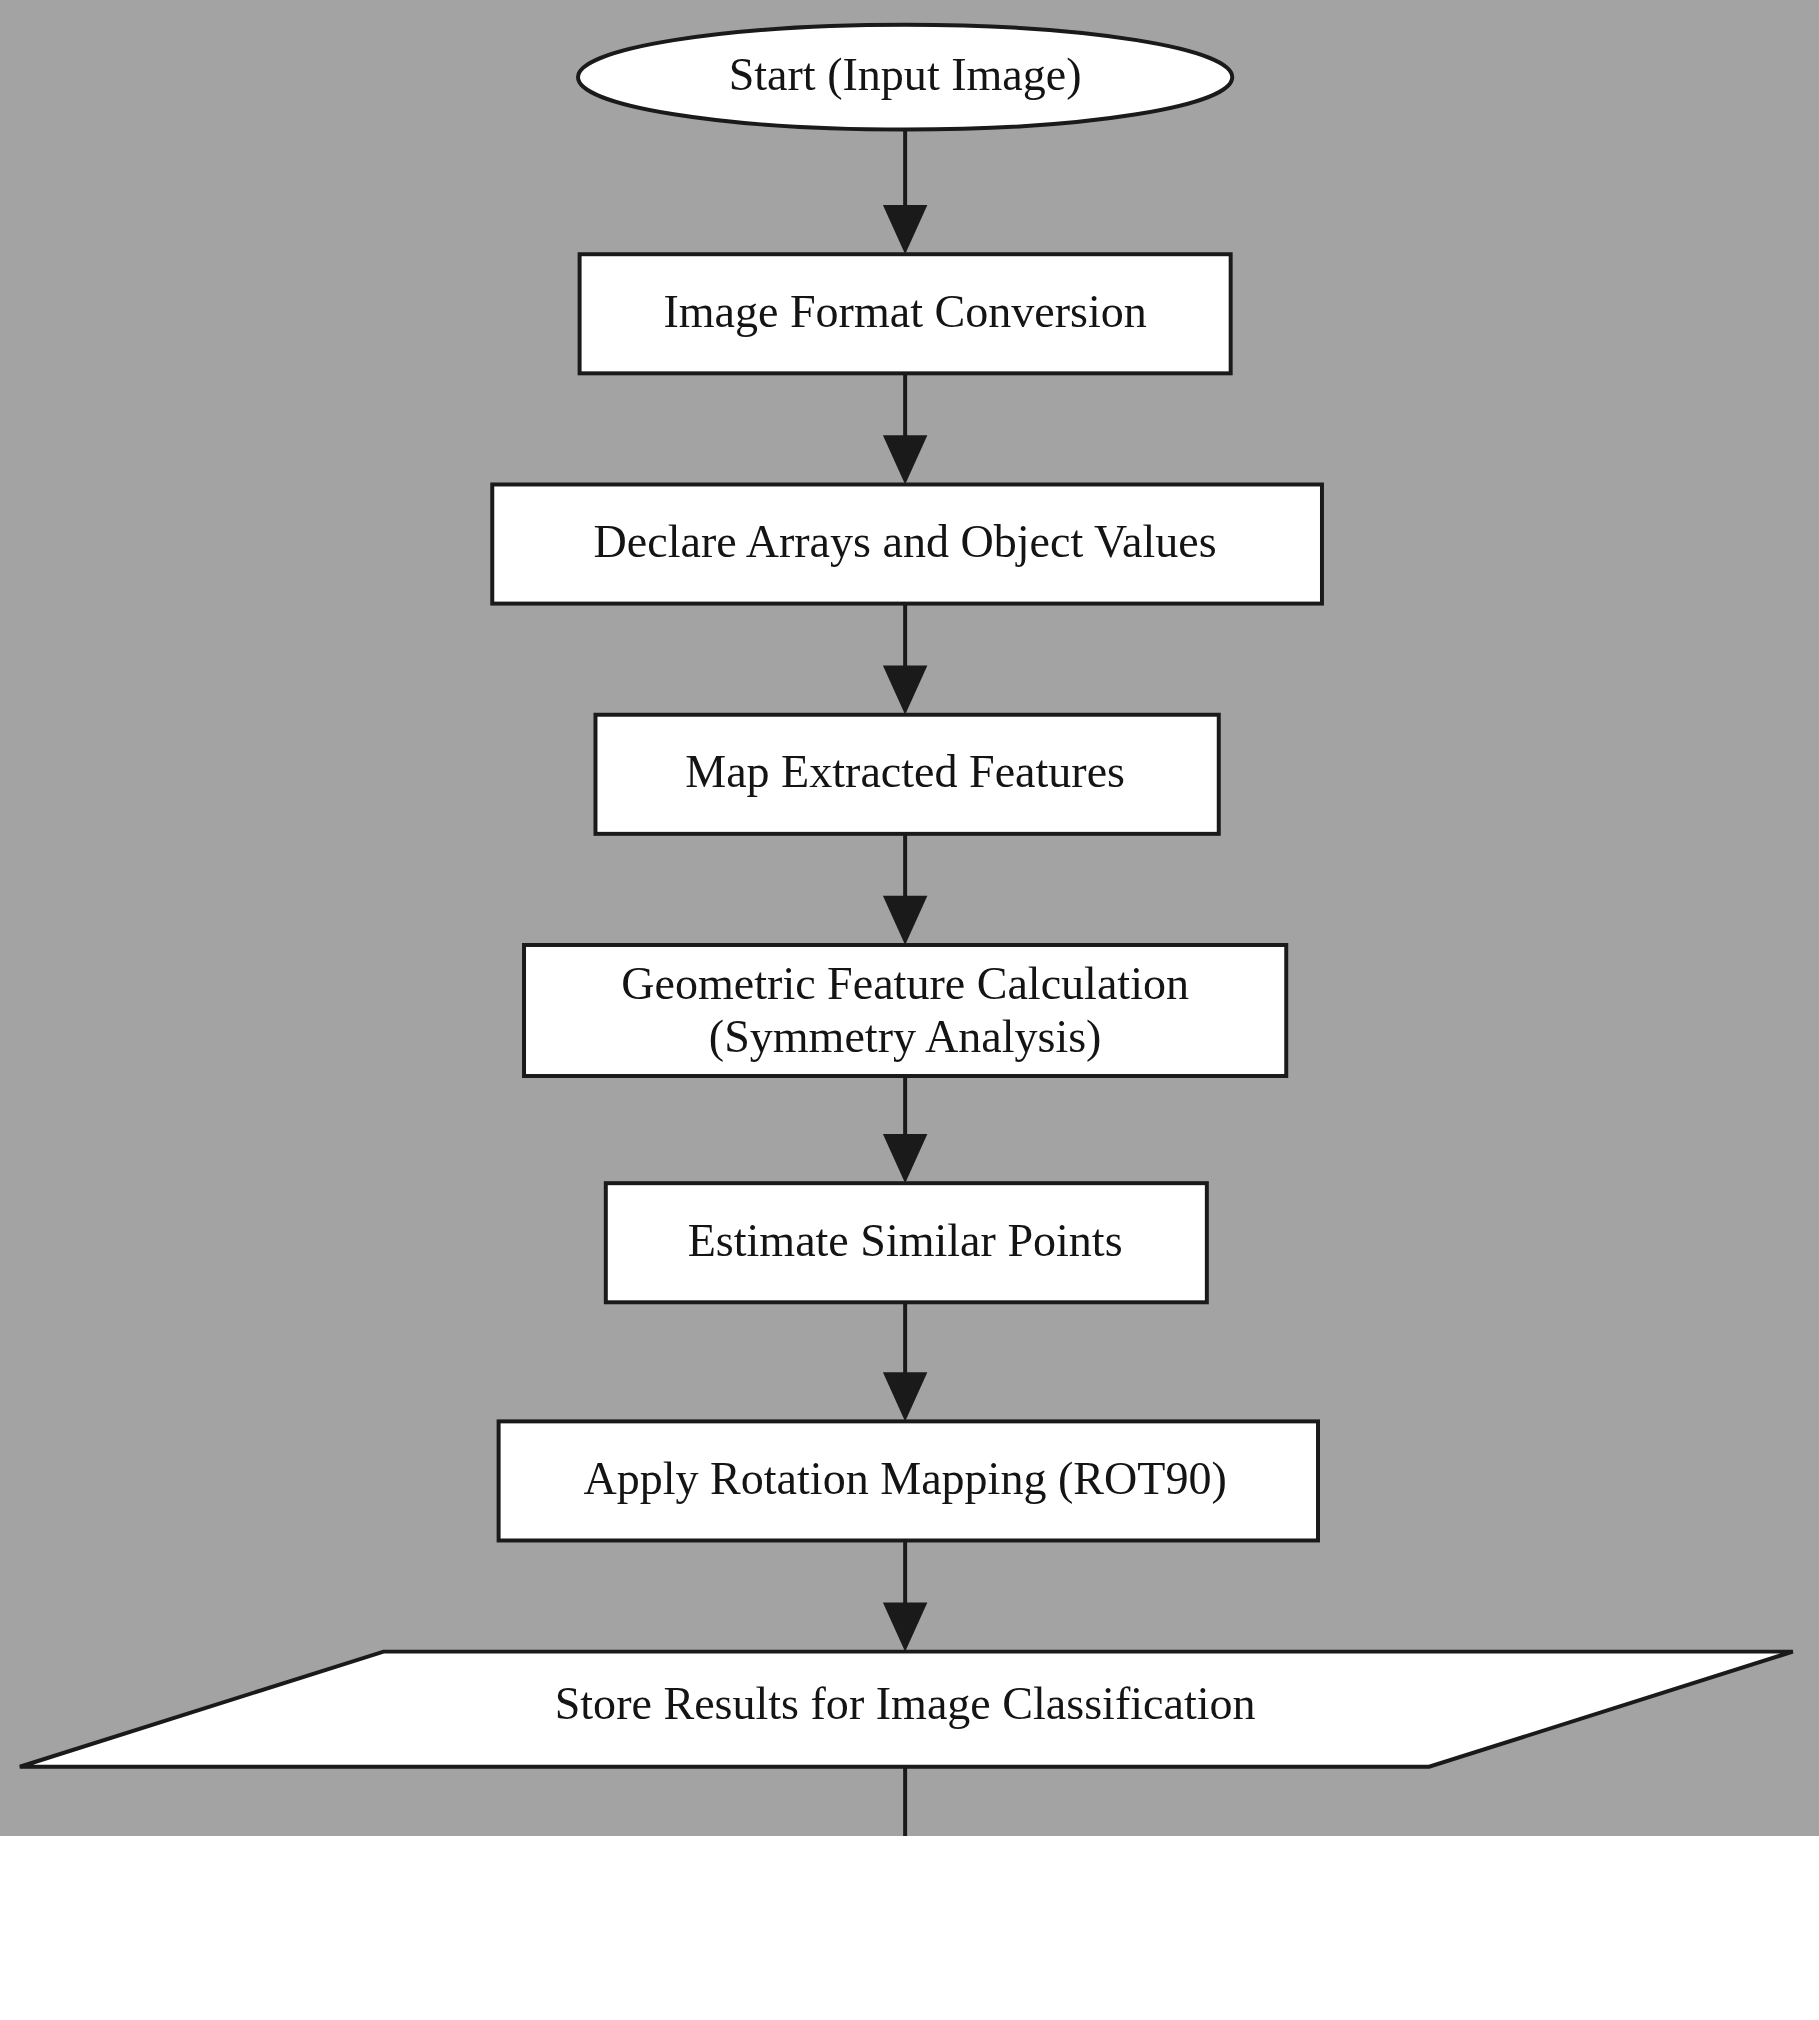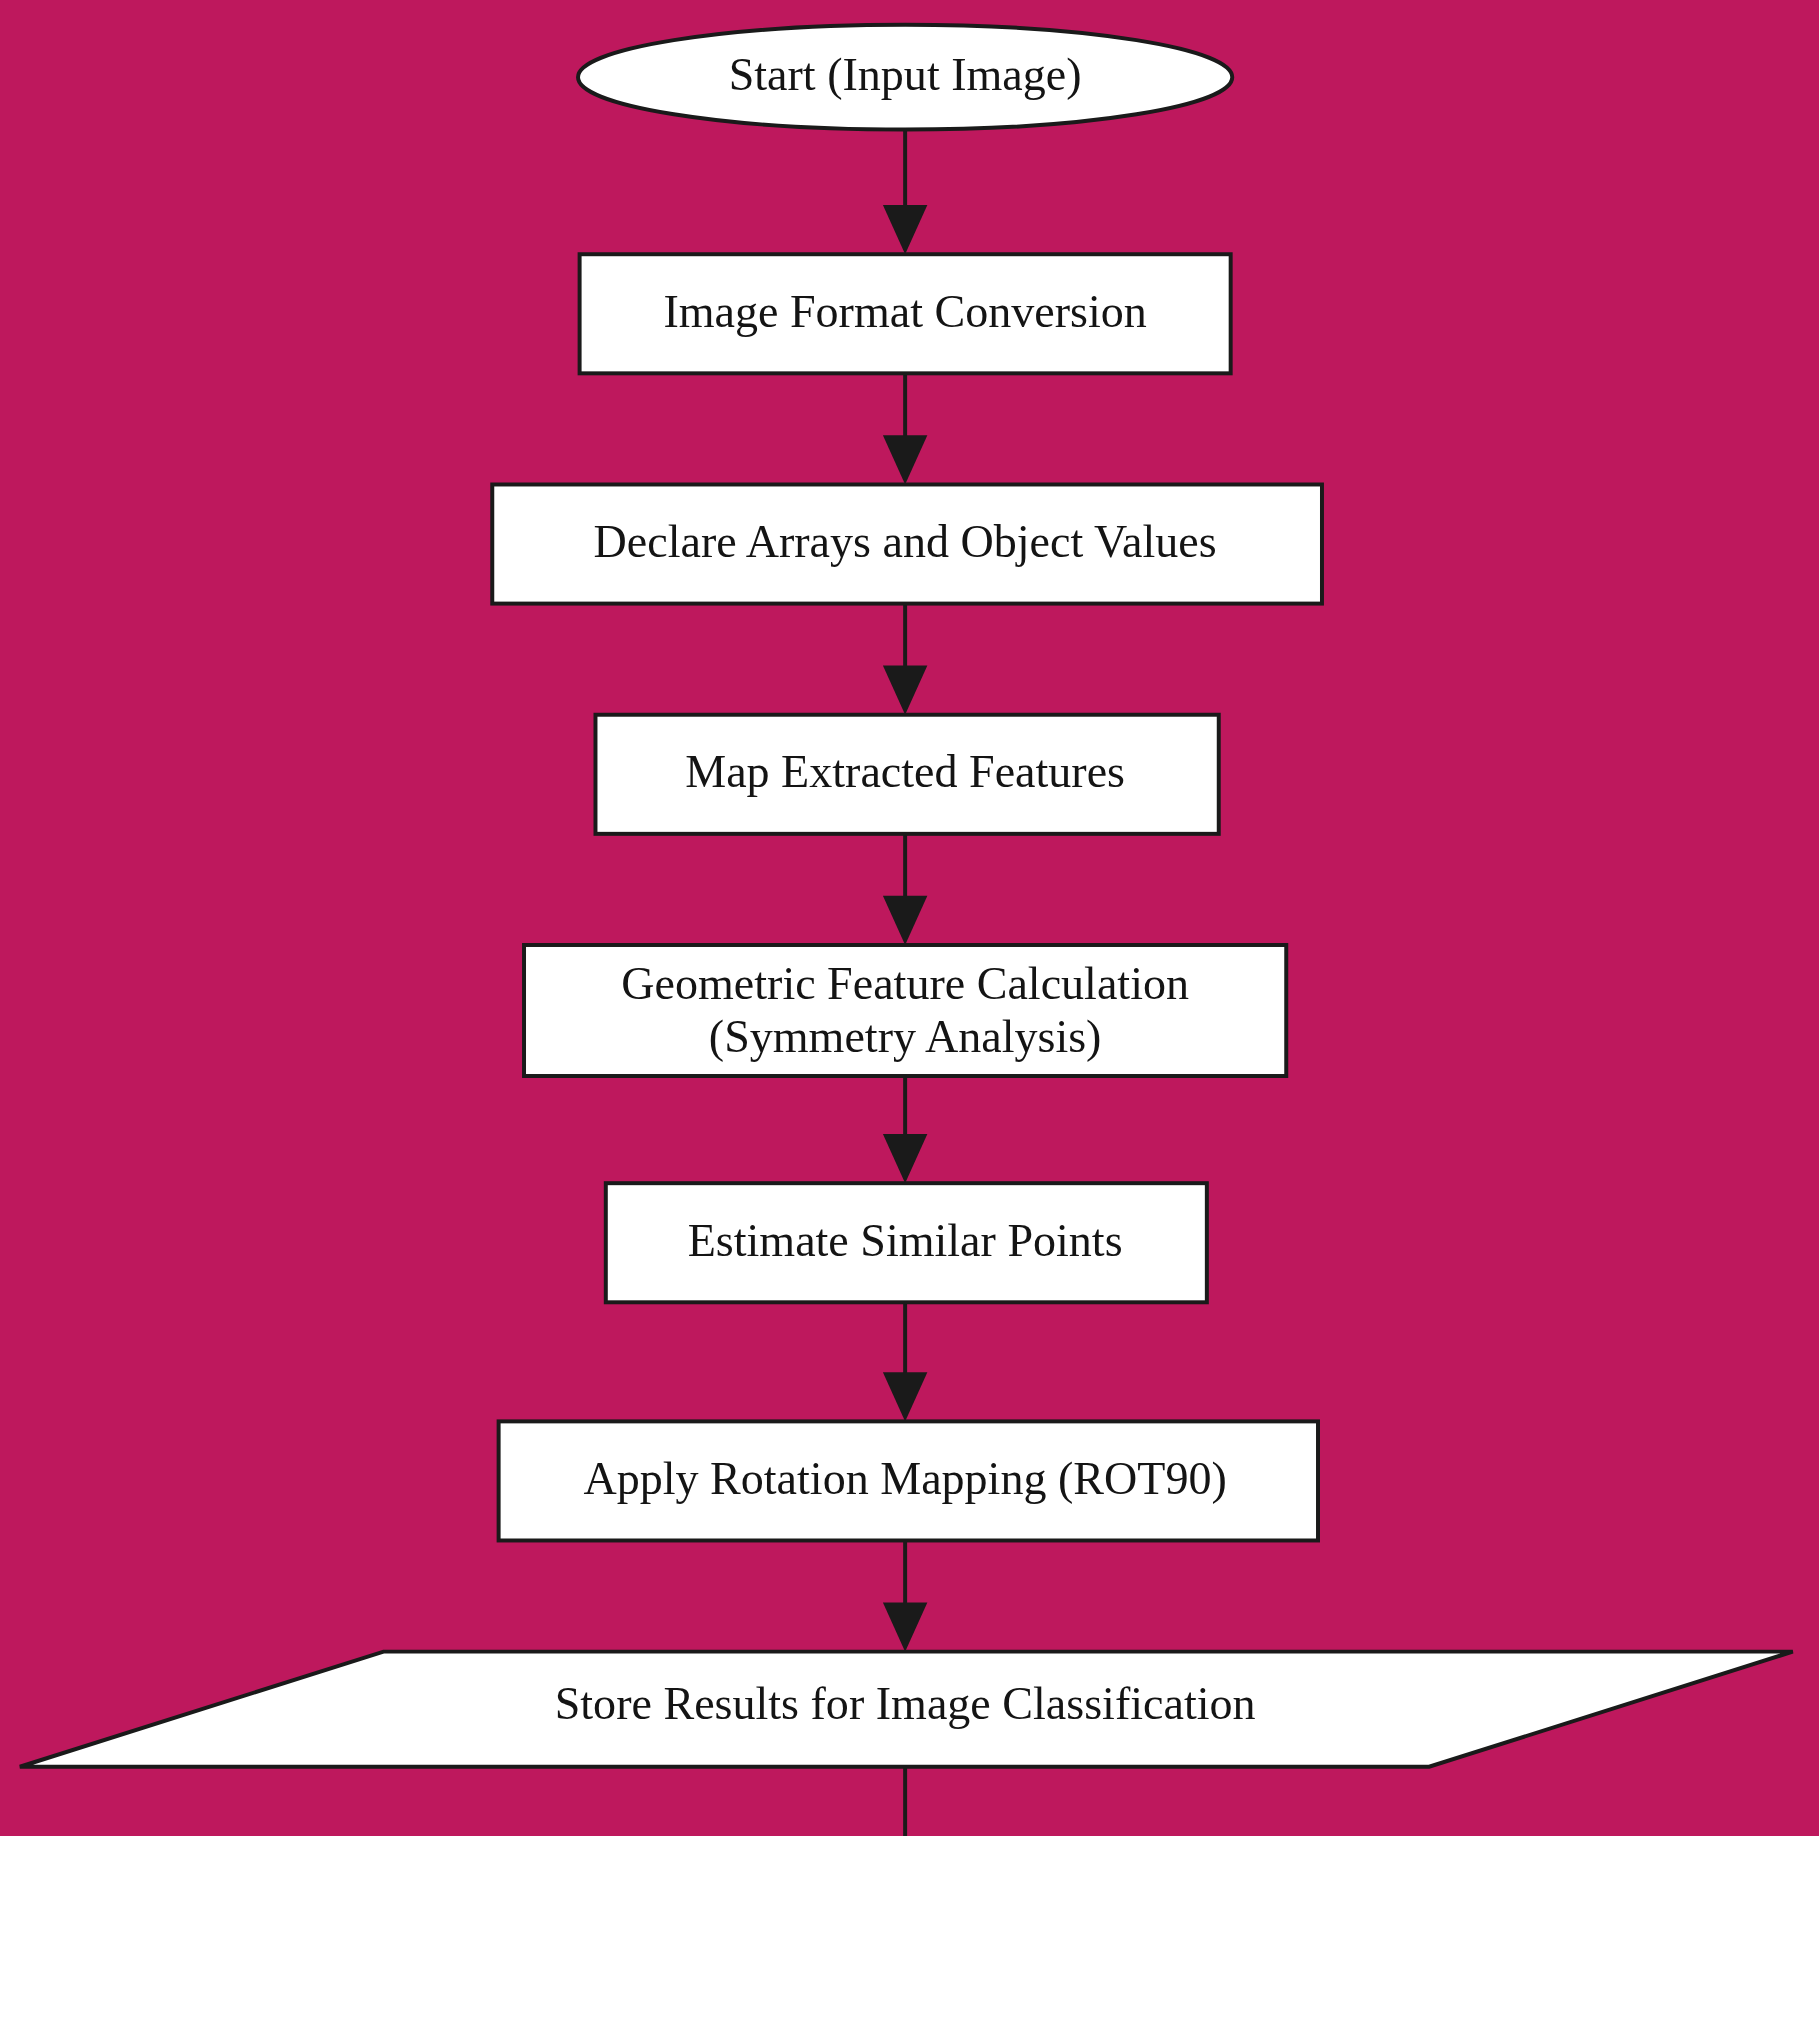--- a/index.html
+++ b/index.html
@@ -7,21 +7,21 @@
     padding: 0;
     background: #ffffff;
   }
   body {
     font-family: "Liberation Serif", "DejaVu Serif", serif;
   }
   #flowchart-canvas {
     position: relative;
     width: 1819px;
     height: 1836px;
-    background: #be185d;
+    background: #a3a3a3;
     overflow: hidden;
   }
   #flow-svg {
     position: absolute;
     top: 0;
     left: 0;
     width: 1819px;
     height: 2021px;
     display: block;
   }

